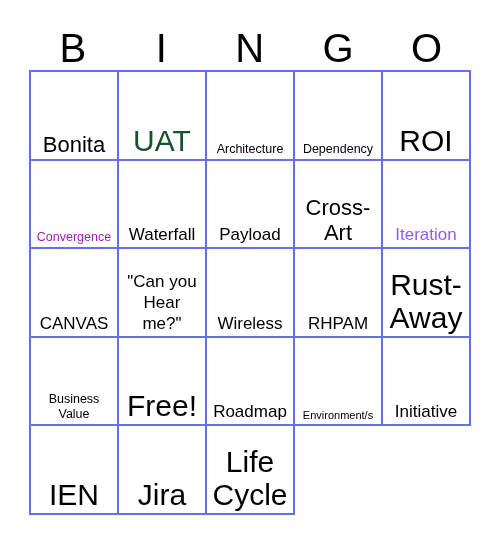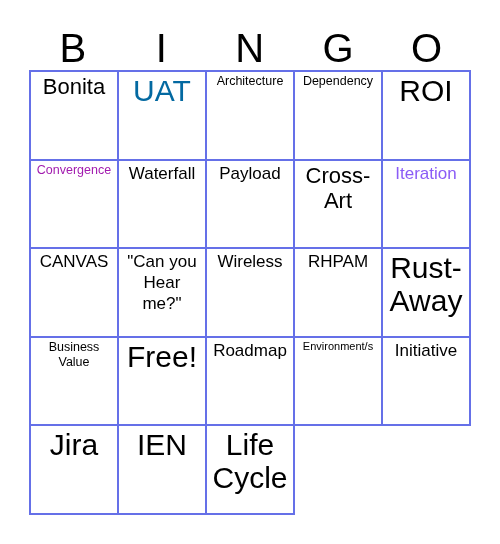--- a/index.html
+++ b/index.html
@@ -57,21 +57,21 @@
     grid-template-columns: repeat(5, 1fr);
     grid-template-rows: repeat(5, 1fr);
     background: #ffffff;
   }
 
   .bingo-cell {
     box-sizing: border-box;
     border-right: 2px solid #6570e8;
     border-bottom: 2px solid #6570e8;
     display: flex;
-    align-items: flex-start;
+    align-items: flex-end;
     justify-content: center;
     text-align: center;
     padding: 2px 3px;
     overflow: hidden;
     background: #ffffff;
   }
 
   .cell-text {
     display: block;
     width: 100%;
@@ -100,21 +100,21 @@
     <div class="header-letter" style="color: rgb(0, 0, 0);">G</div>
     <div class="header-letter" style="color: rgb(0, 0, 0);">O</div>
   </div>
 
   <div id="bingo-grid" style="border-top-color: rgb(101, 112, 232); border-left-color: rgb(101, 112, 232);">
 
     <div class="bingo-cell" style="border-right-color: rgb(101, 112, 232); border-bottom-color: rgb(101, 112, 232);">
         <span class="cell-text sz-lg" style="color: rgb(0, 0, 0);">Bonita</span>
       </div>
     <div class="bingo-cell" style="border-right-color: rgb(101, 112, 232); border-bottom-color: rgb(101, 112, 232);">
-        <span class="cell-text sz-xl" style="color: #0369a1;">UAT</span>
+        <span class="cell-text sz-xl" style="color: #14532d;">UAT</span>
       </div>
     <div class="bingo-cell" style="border-right-color: rgb(101, 112, 232); border-bottom-color: rgb(101, 112, 232);">
         <span class="cell-text sz-sm" style="color: rgb(0, 0, 0);">Architecture</span>
       </div>
     <div class="bingo-cell" style="border-right-color: rgb(101, 112, 232); border-bottom-color: rgb(101, 112, 232);">
         <span class="cell-text sz-sm" style="color: rgb(0, 0, 0);">Dependency</span>
       </div>
     <div class="bingo-cell" style="border-right-color: rgb(101, 112, 232); border-bottom-color: rgb(101, 112, 232);">
         <span class="cell-text sz-xl" style="color: rgb(0, 0, 0);">ROI</span>
       </div>
@@ -166,24 +166,24 @@
         <span class="cell-text sz-md" style="color: rgb(0, 0, 0);">Roadmap</span>
       </div>
 
     <div class="bingo-cell" style="border-right-color: rgb(101, 112, 232); border-bottom-color: rgb(101, 112, 232);">
         <span class="cell-text sz-xs" style="color: rgb(0, 0, 0);">Environment/s</span>
       </div>
     <div class="bingo-cell" style="border-right-color: rgb(101, 112, 232); border-bottom-color: rgb(101, 112, 232);">
         <span class="cell-text sz-md" style="color: rgb(0, 0, 0);">Initiative</span>
       </div>
     <div class="bingo-cell" style="border-right-color: rgb(101, 112, 232); border-bottom-color: rgb(101, 112, 232);">
-        <span class="cell-text sz-xl" style="color: rgb(0, 0, 0);">Jira</span>
+        <span class="cell-text sz-xl" style="color: rgb(0, 0, 0);">IEN</span>
       </div>
     <div class="bingo-cell" style="border-right-color: rgb(101, 112, 232); border-bottom-color: rgb(101, 112, 232);">
-        <span class="cell-text sz-xl" style="color: rgb(0, 0, 0);">IEN</span>
+        <span class="cell-text sz-xl" style="color: rgb(0, 0, 0);">Jira</span>
       </div>
     <div class="bingo-cell" style="border-right-color: rgb(101, 112, 232); border-bottom-color: rgb(101, 112, 232);">
         <span class="cell-text sz-xl" style="color: rgb(0, 0, 0);">Life
 Cycle</span>
       </div>
   </div>
 
 </div>
 
 </body></html>

